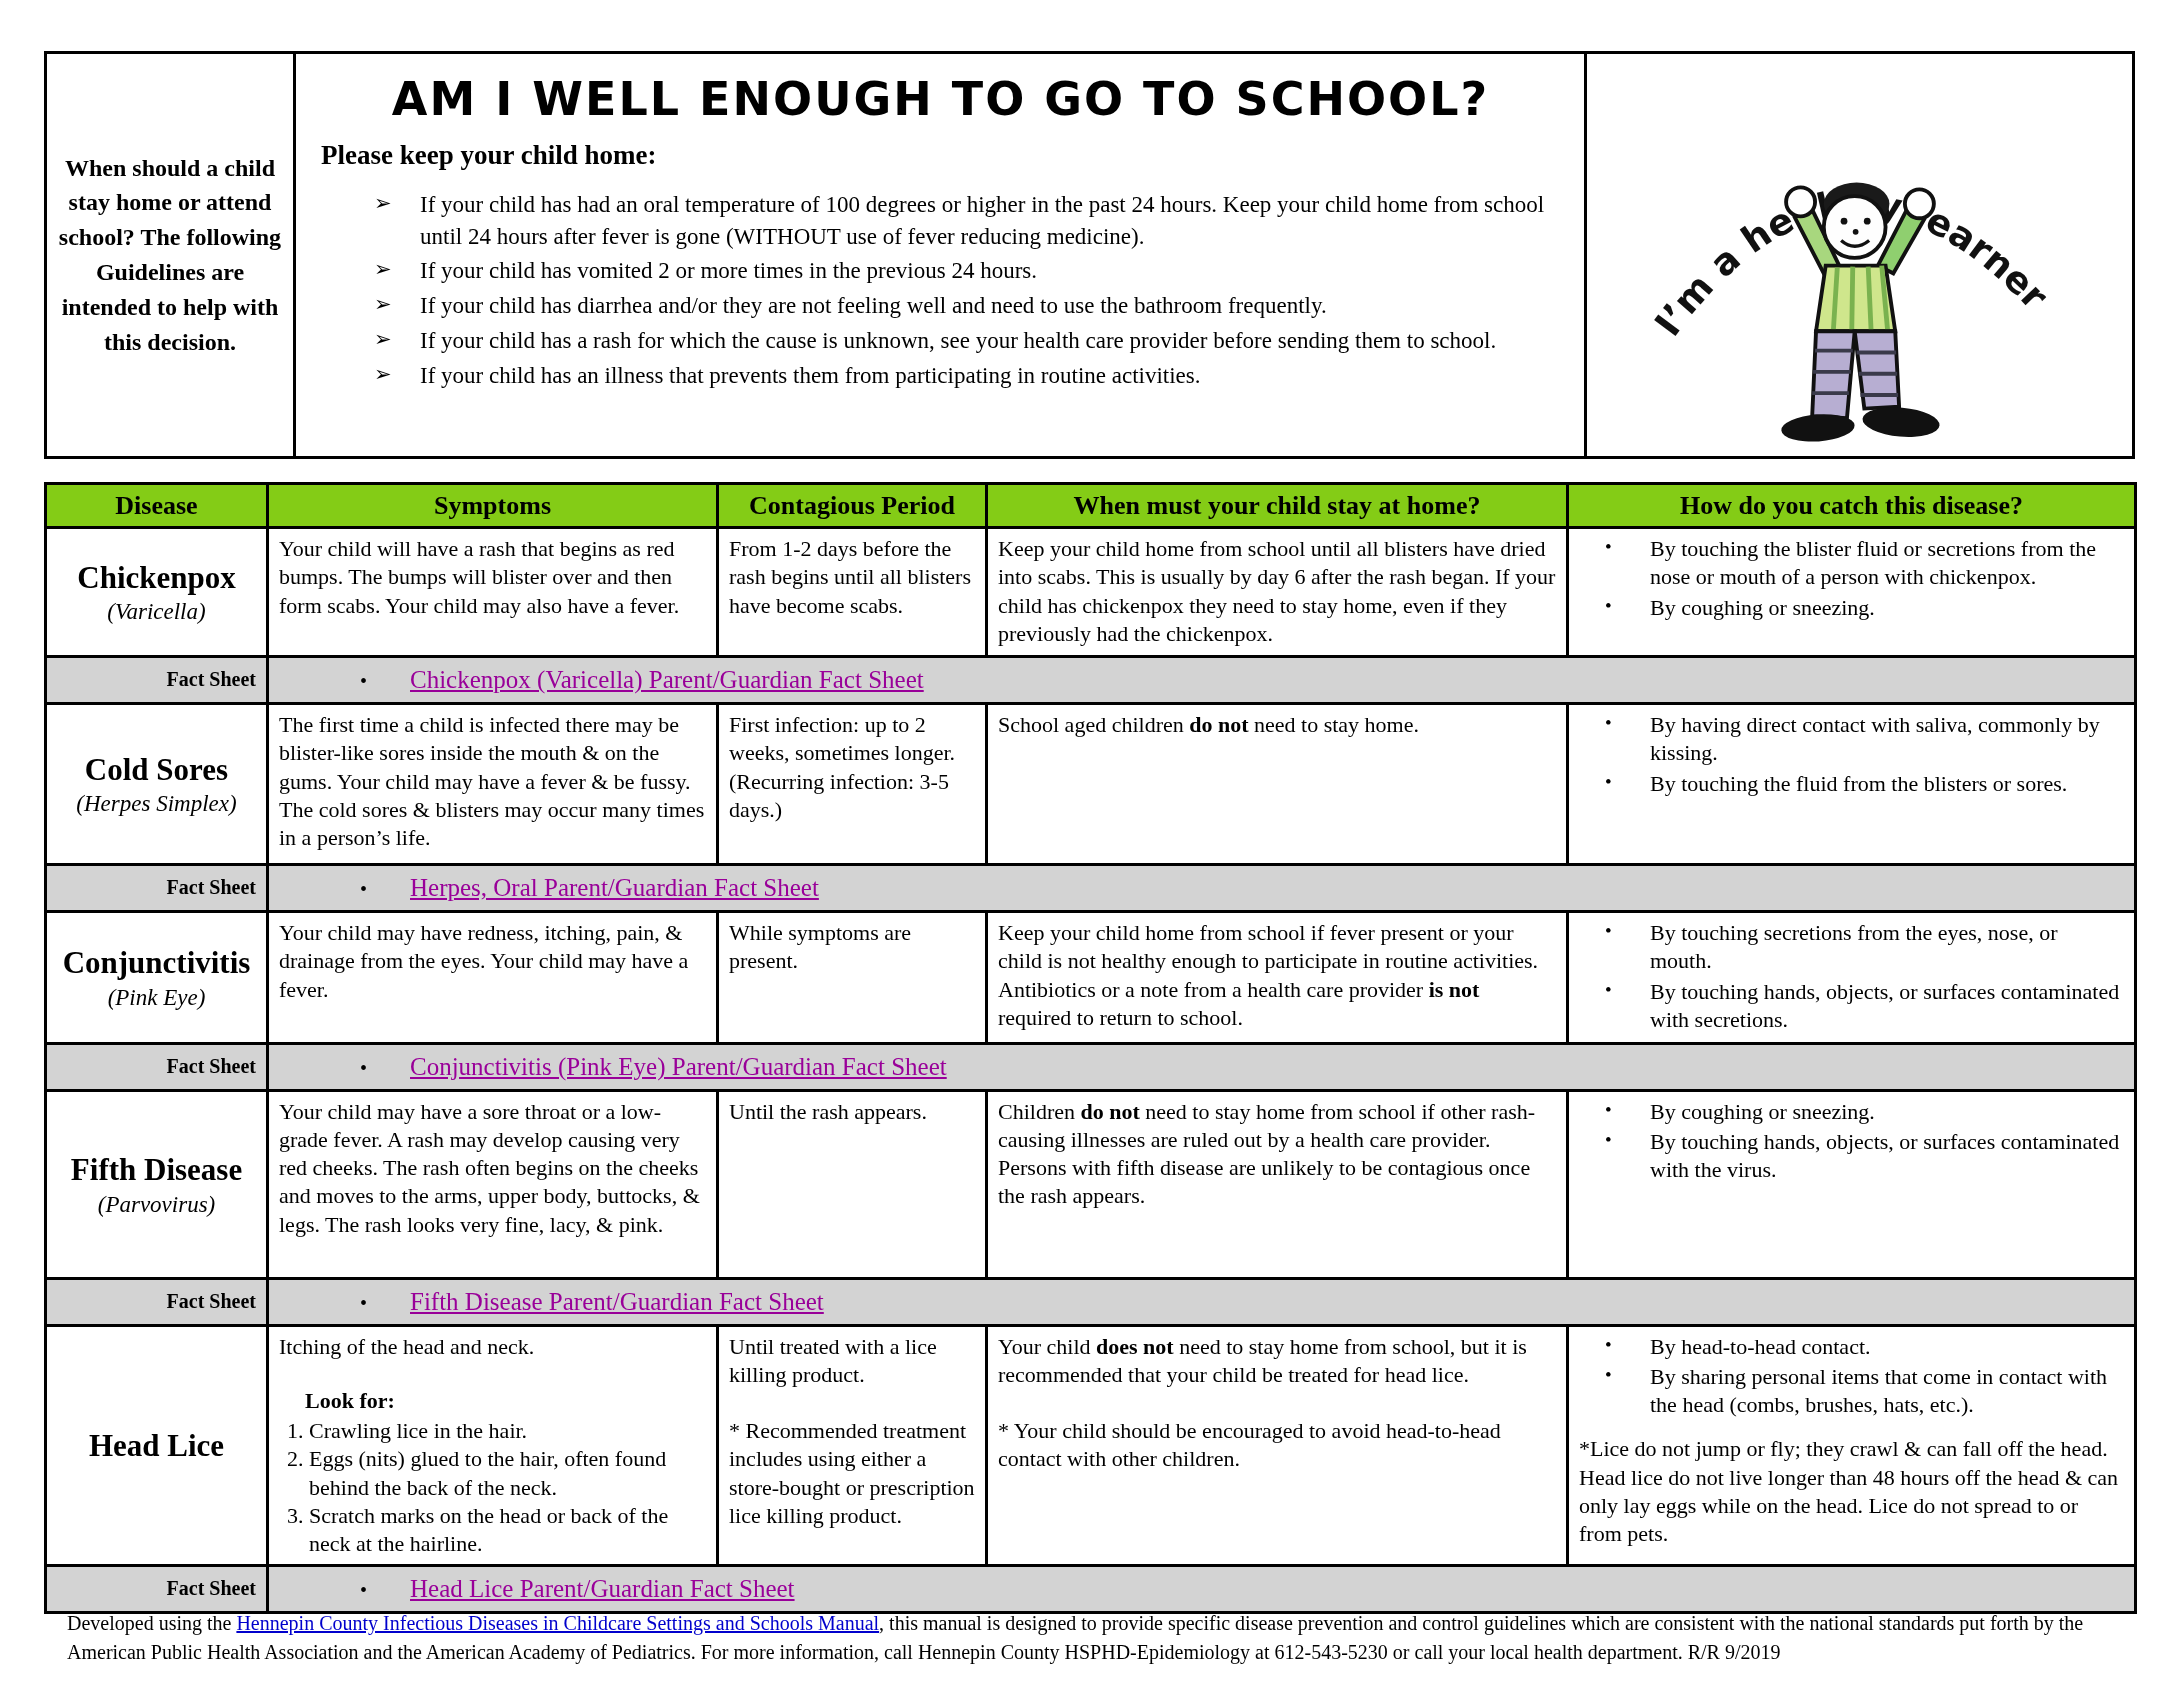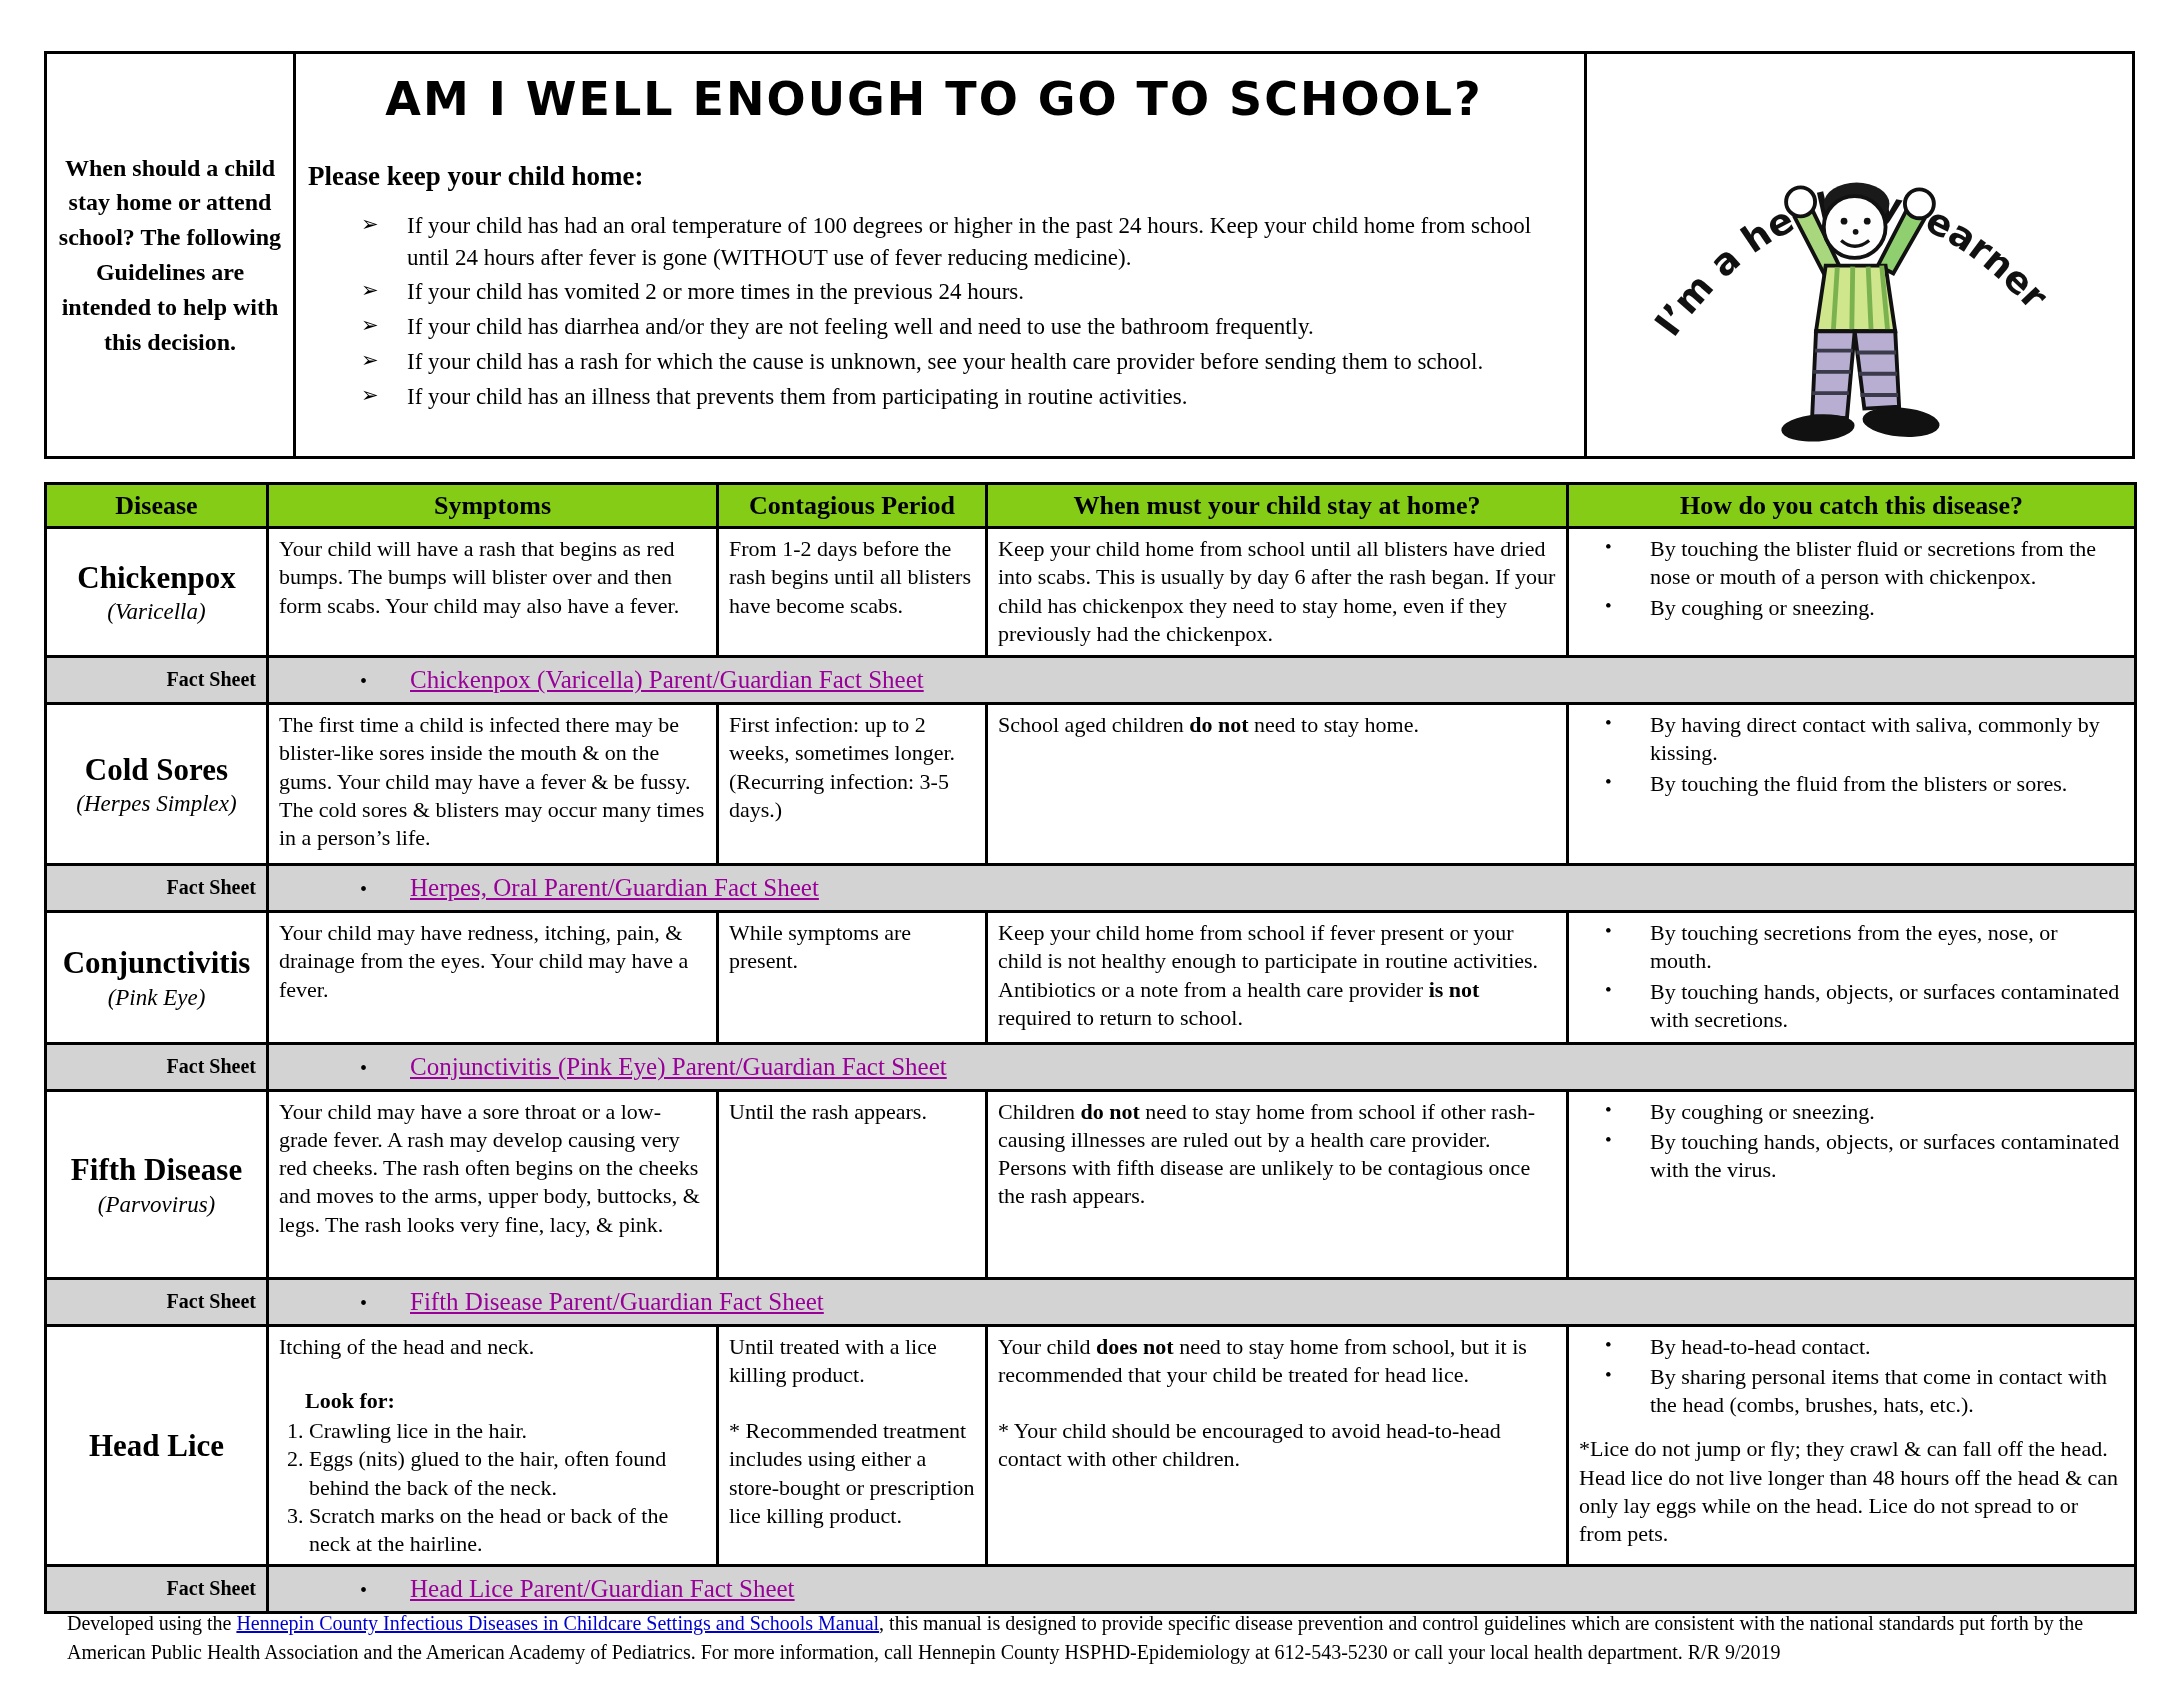--- a/index.html
+++ b/index.html
@@ -2,23 +2,23 @@
 <html><head>
 <meta charset="utf-8">
 <style>
   html,body{margin:0;padding:0;background:#fff;}
   body{width:2178px;height:1683px;position:relative;font-family:"Liberation Serif",serif;color:#000;}
 
   
   .header-box{position:absolute;left:44px;top:51px;width:2091px;height:408px;border:3px solid #000;display:flex;box-sizing:border-box;}
   .hdr-sidebar{width:249px;border-right:3px solid #000;box-sizing:border-box;display:flex;align-items:center;justify-content:center;padding:16px 10px;}
   .hdr-sidebar .txt{font-weight:bold;font-size:24px;line-height:1.45;text-align:center;}
-  .hdr-main{flex:1;border-right:3px solid #000;box-sizing:border-box;display:flex;flex-direction:column;padding:14px 24px 12px 12px;}
+  .hdr-main{flex:1;border-right:3px solid #000;box-sizing:border-box;display:flex;flex-direction:column;padding:14px 24px 12px 25px;}
   .hdr-title{text-align:center;font-family:"DejaVu Sans",sans-serif;font-weight:bold;font-size:46px;letter-spacing:2px;margin-top:4px;}
-  .keep-home{font-weight:bold;font-size:27px;margin:35px 0 0 0;}
+  .keep-home{font-weight:bold;font-size:27px;margin:14px 0 0 0;}
   ul.home-bullets{list-style:none;margin:18px 0 0 0;padding:0;font-size:23px;line-height:1.38;}
   ul.home-bullets li{position:relative;padding-left:99px;margin-bottom:3px;}
   ul.home-bullets .marker{position:absolute;left:53px;top:0;font-size:21px;}
   .note{font-style:italic;font-size:23px;margin-top:auto;margin-bottom:10px;}
   .hdr-illustration{width:545px;box-sizing:border-box;display:flex;align-items:center;justify-content:center;}
 
   
   table.disease-table{position:absolute;left:44px;top:482px;width:2091px;border-collapse:collapse;table-layout:fixed;}
   .disease-table th,.disease-table td{border:3px solid #000;box-sizing:border-box;vertical-align:top;padding:6px 10px;font-size:22px;line-height:1.28;}
   .disease-table th{background:#84cc16;font-size:26px;font-weight:bold;text-align:center;vertical-align:middle;padding:4px;}

